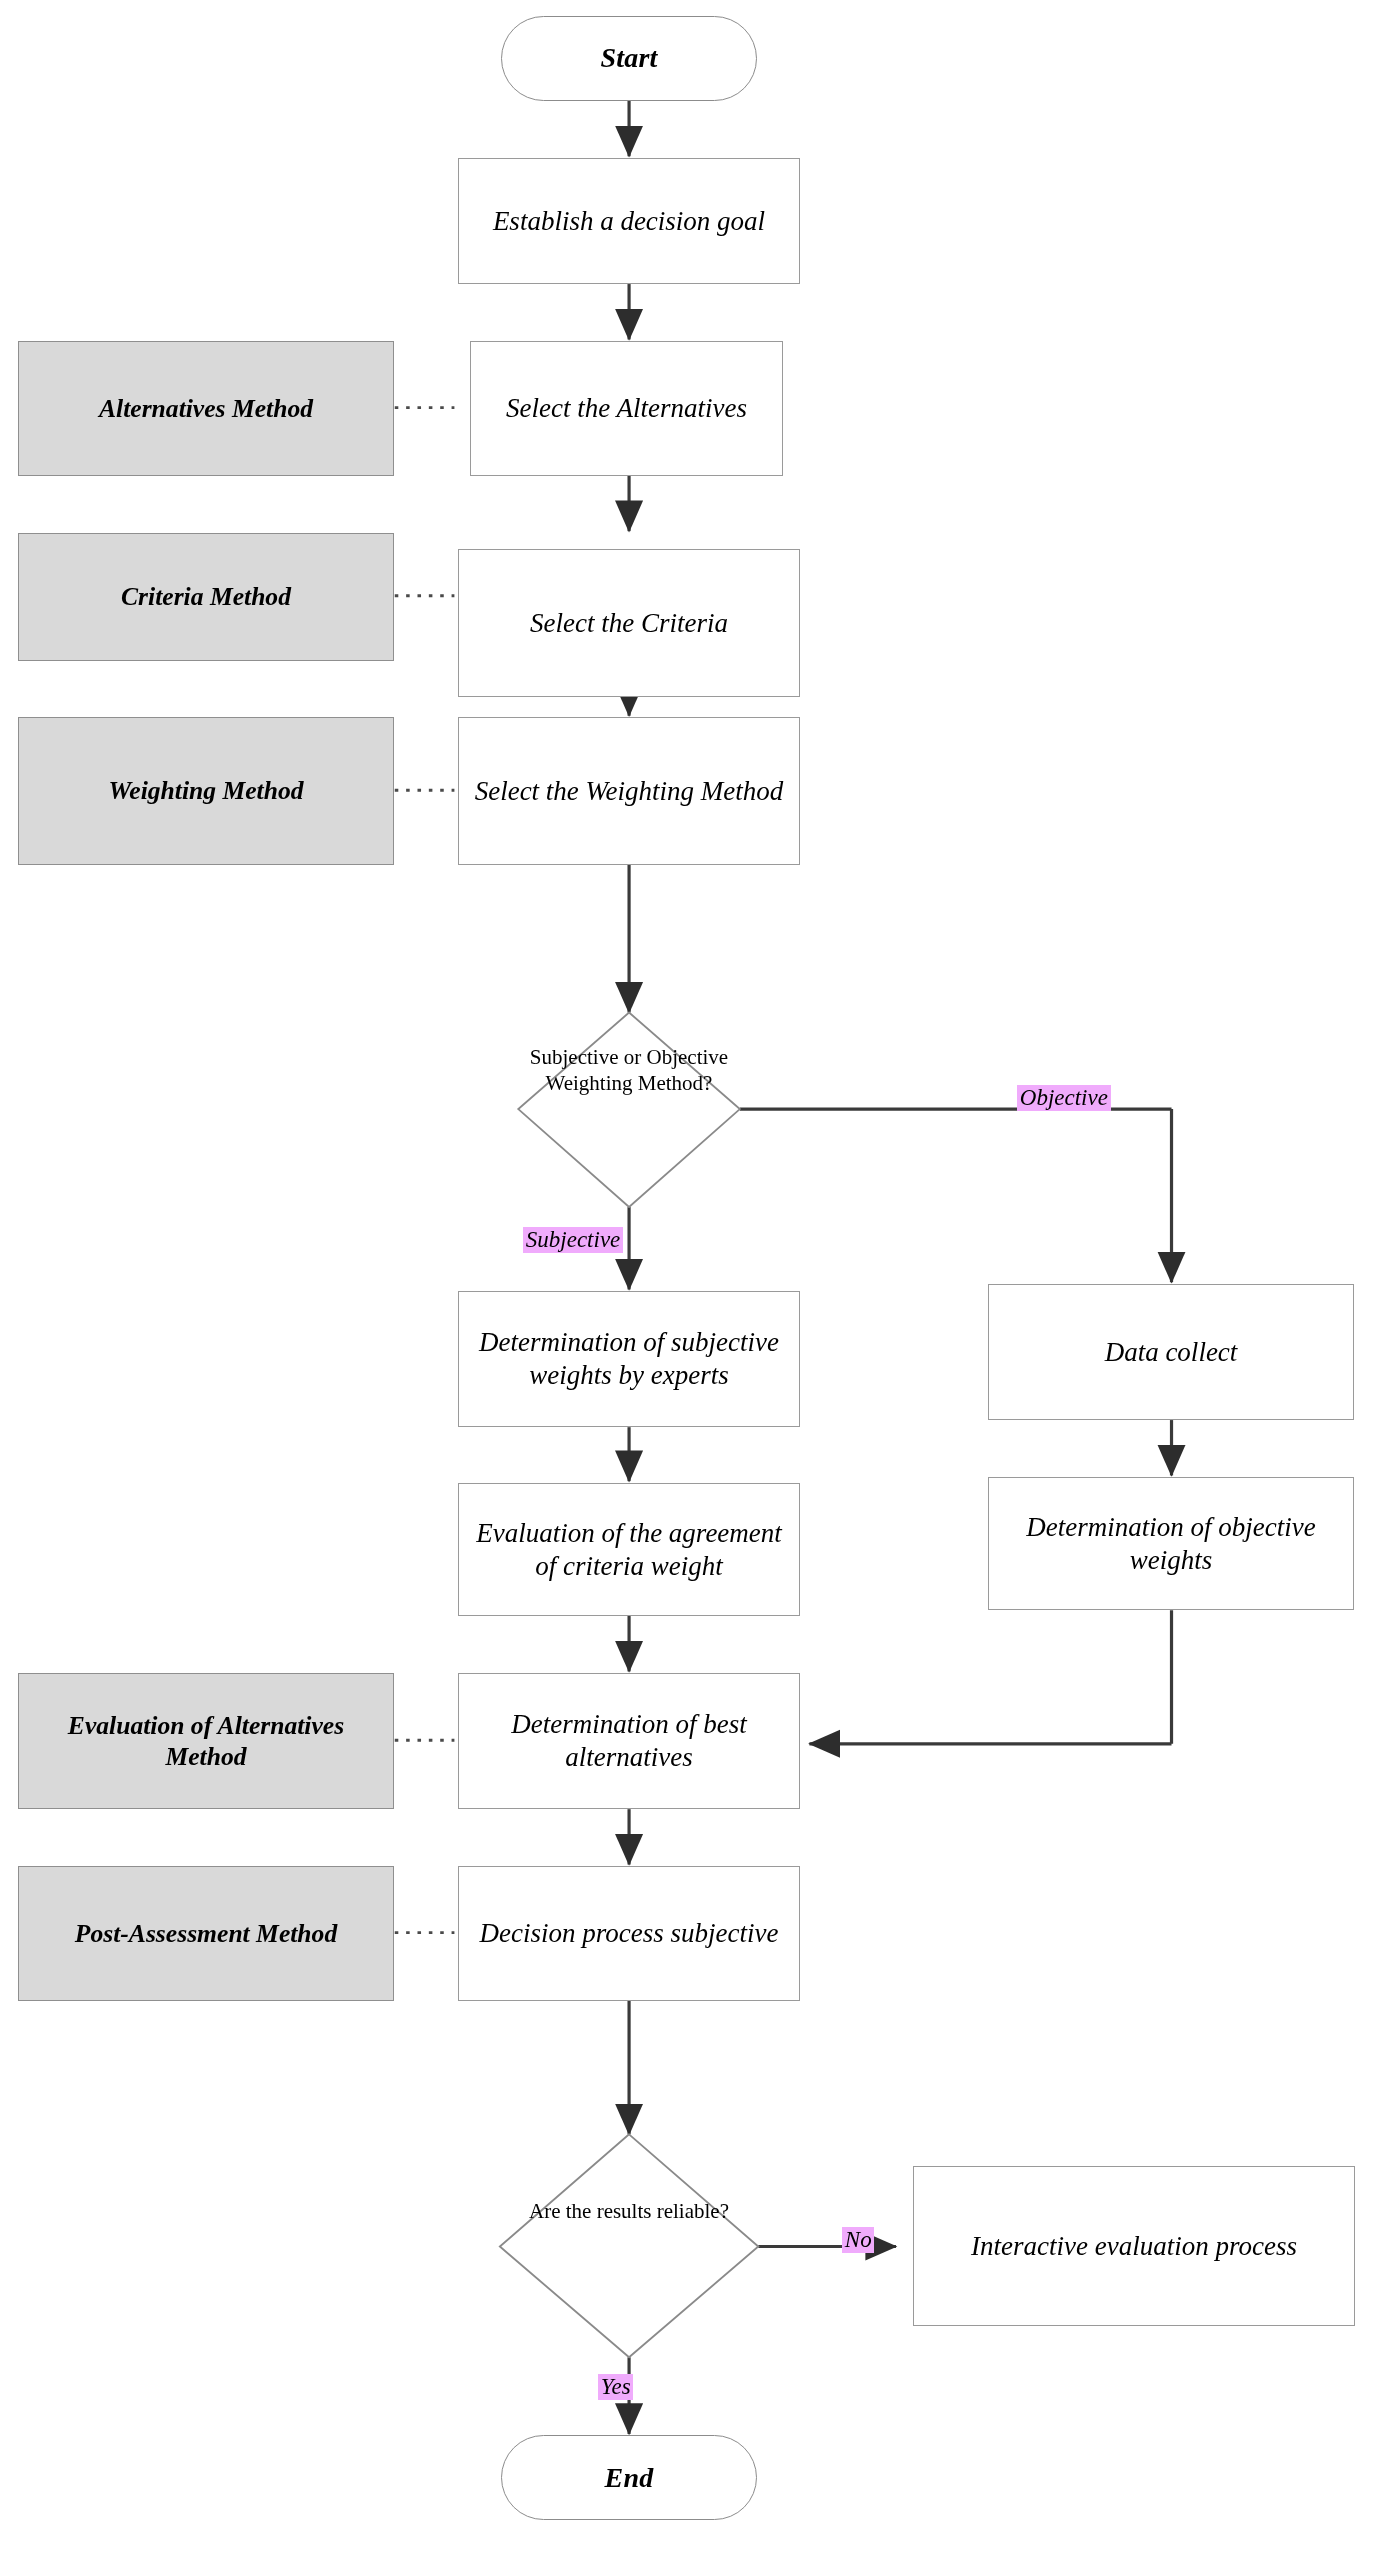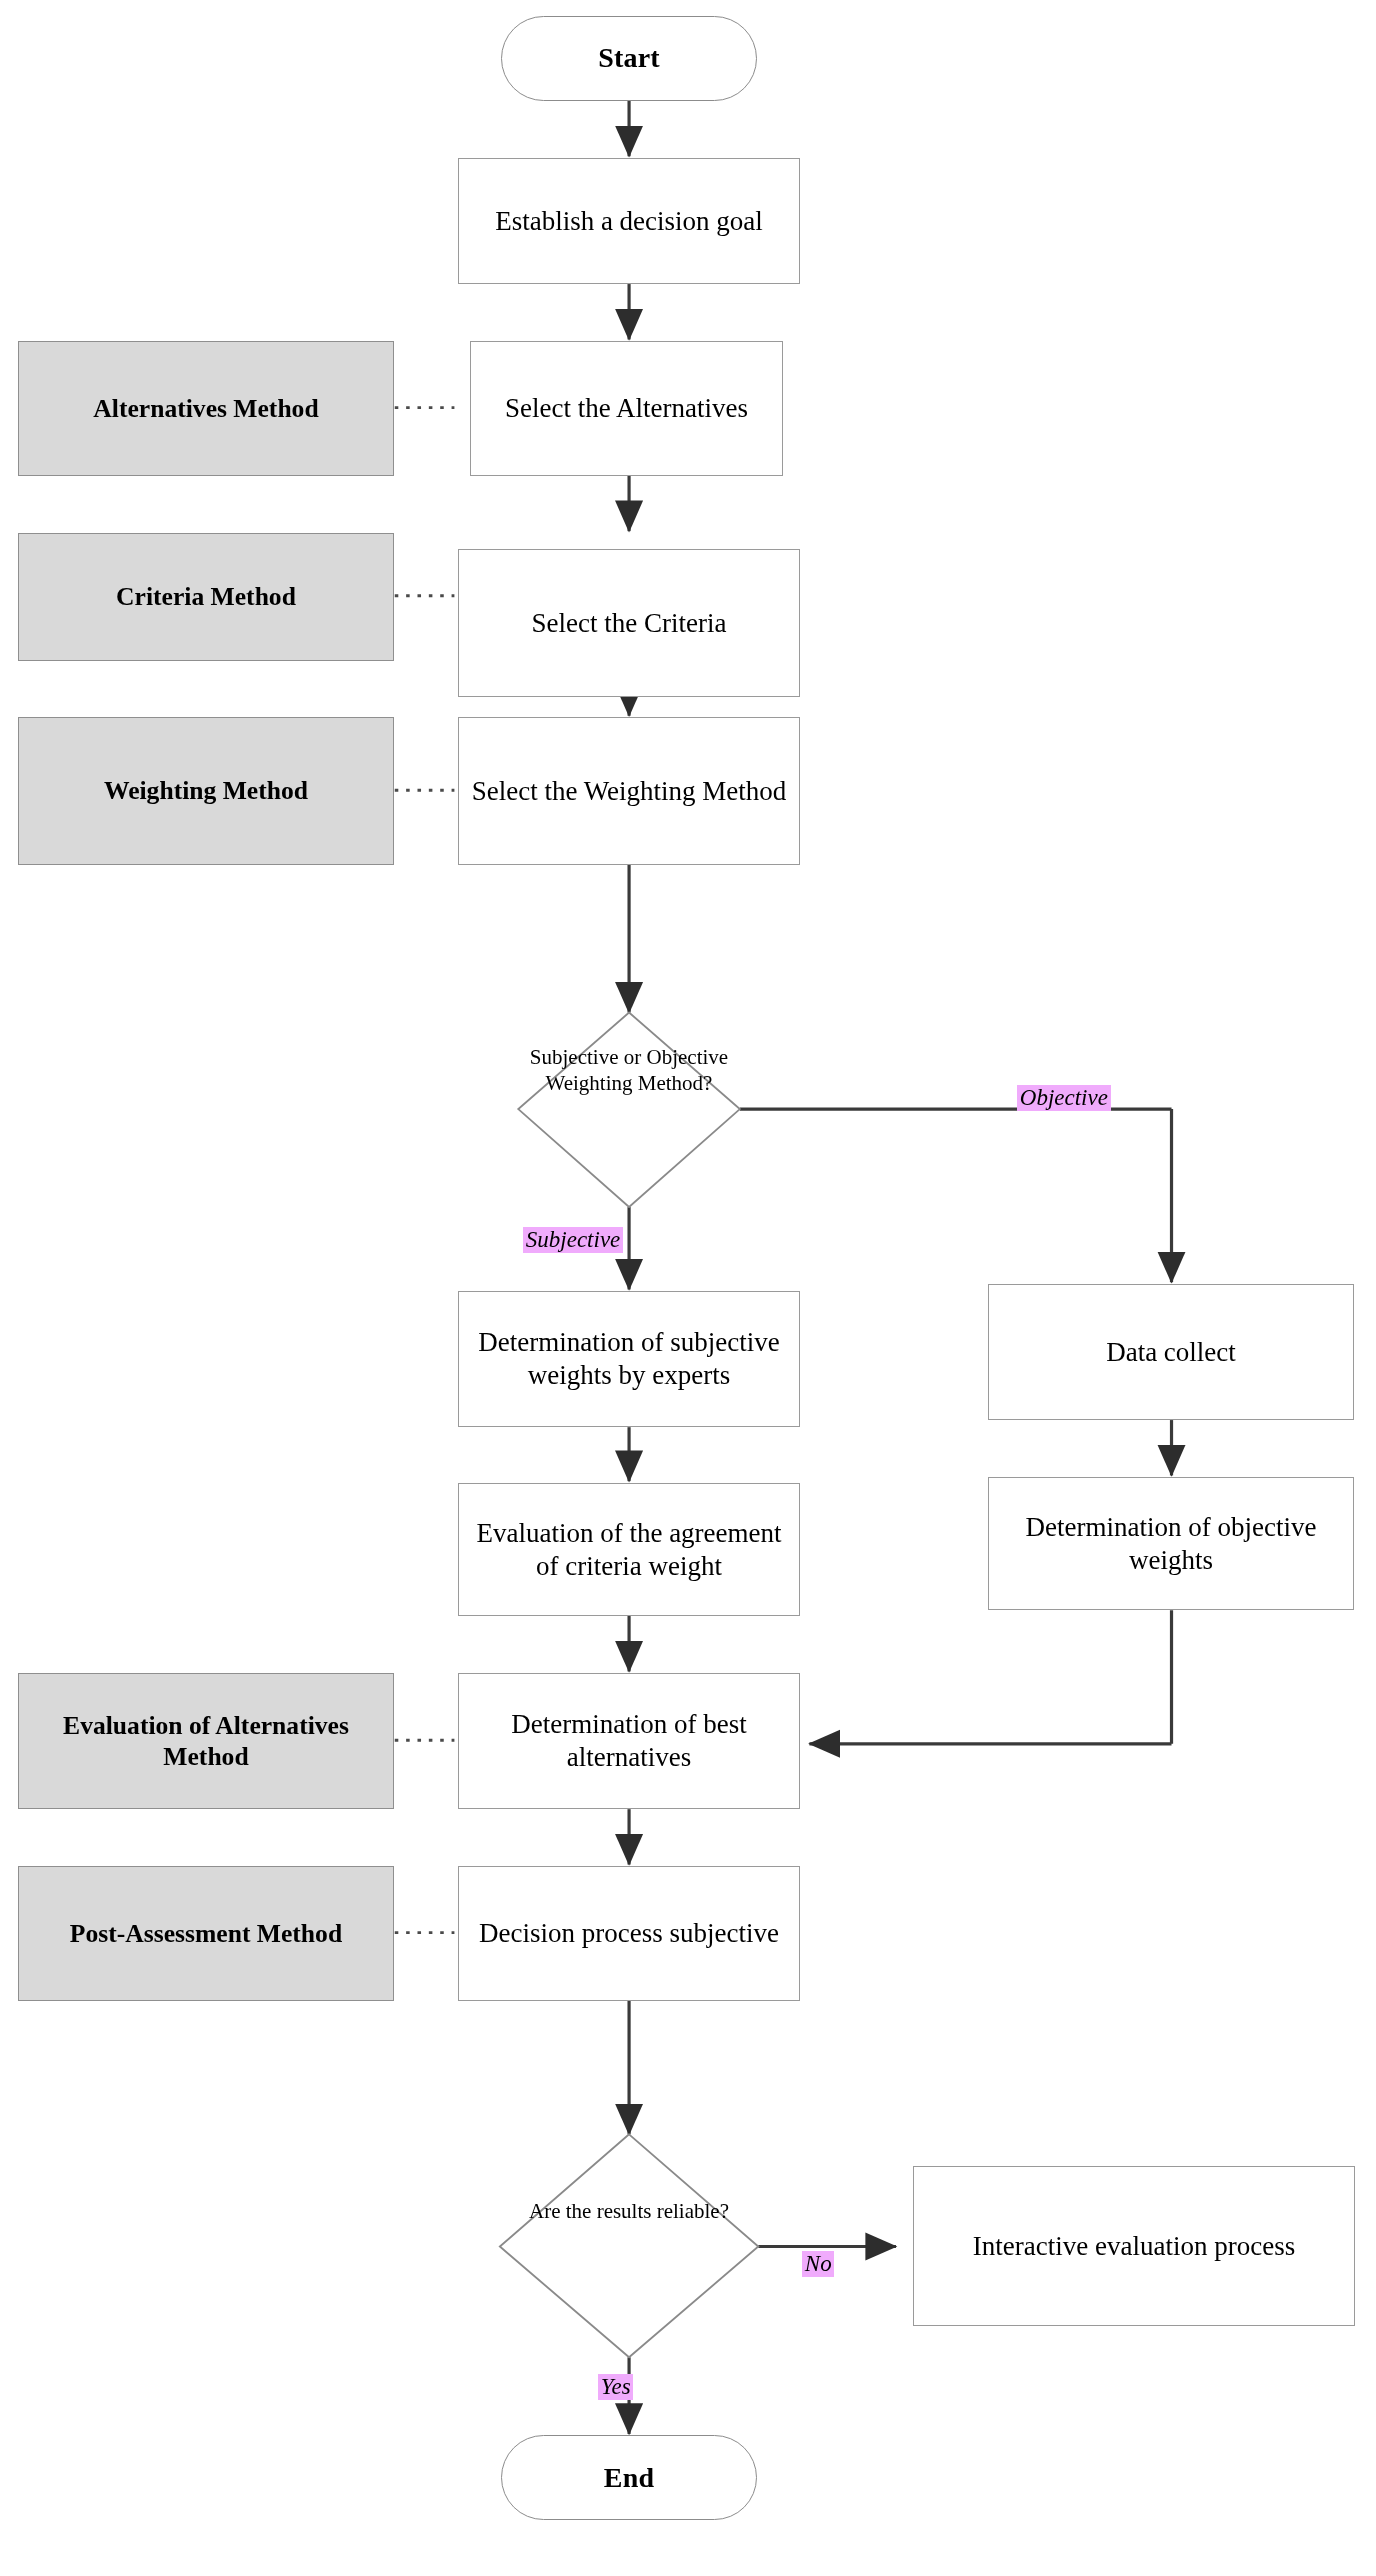--- a/index.html
+++ b/index.html
@@ -27,20 +27,21 @@
     height: 2576px;
     pointer-events: none;
   }
   .node {
     position: absolute;
     box-sizing: border-box;
     display: flex;
     align-items: center;
     justify-content: center;
     text-align: center;
+    font-style: italic;
   }
   .terminal {
     border: 1.4px solid #8c8c8c;
     border-radius: 85px;
     background: #ffffff;
     font-weight: bold;
     font-size: 28px;
     letter-spacing: 0.2px;
   }
   .process {
@@ -221,21 +222,21 @@
   </div>
 
   <div class="edge-label" style="left:1017px; top:1085px;">
     <span>Objective</span>
   </div>
 
   <div class="edge-label" style="left:523px; top:1227px;">
     <span>Subjective</span>
   </div>
 
-  <div class="edge-label" style="left:802px; top:2227px;margin-top:24px;">
+  <div class="edge-label" style="left:842px; top:2227px;">
     <span>No</span>
   </div>
 
   <div class="edge-label" style="left:598px; top:2374px;">
     <span>Yes</span>
   </div>
 
 </div>
 
 

